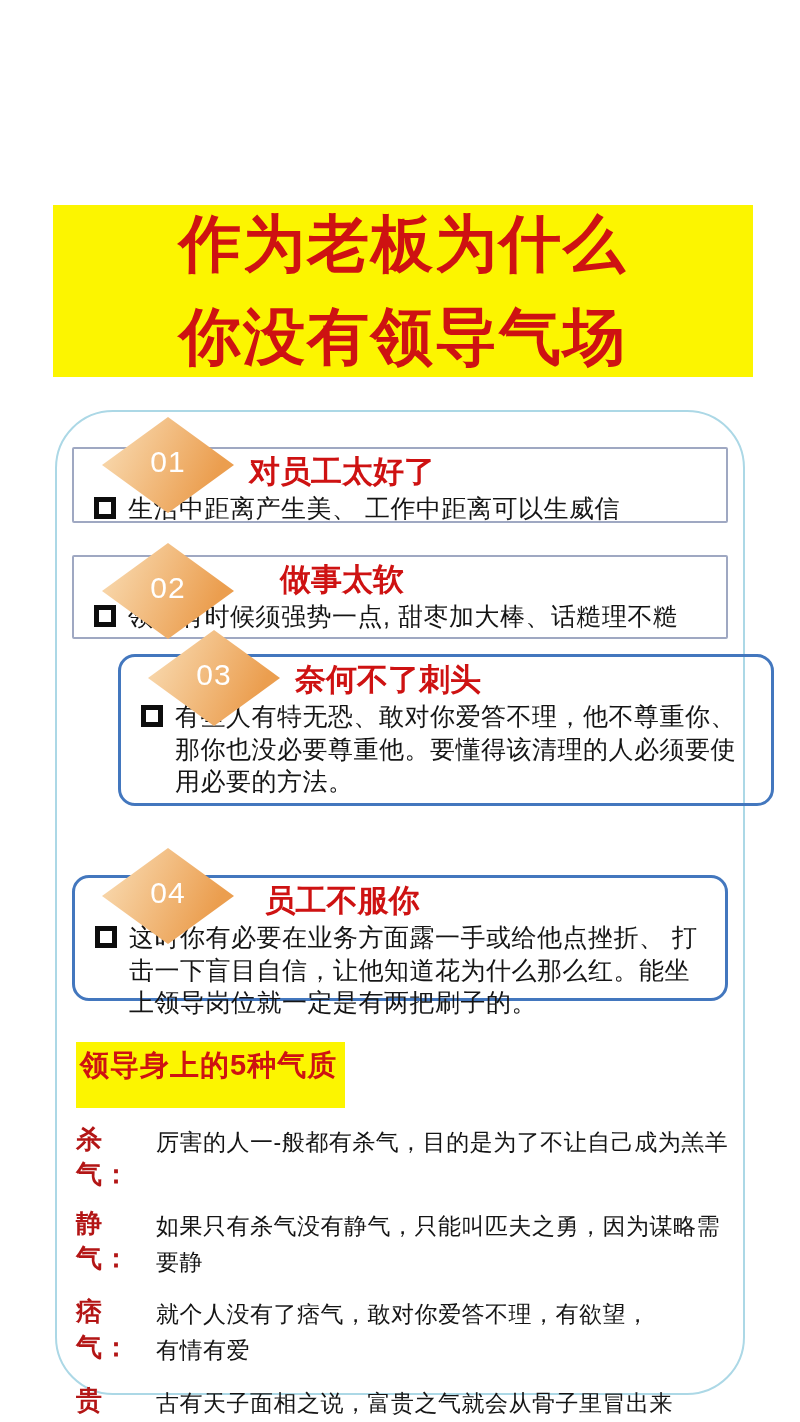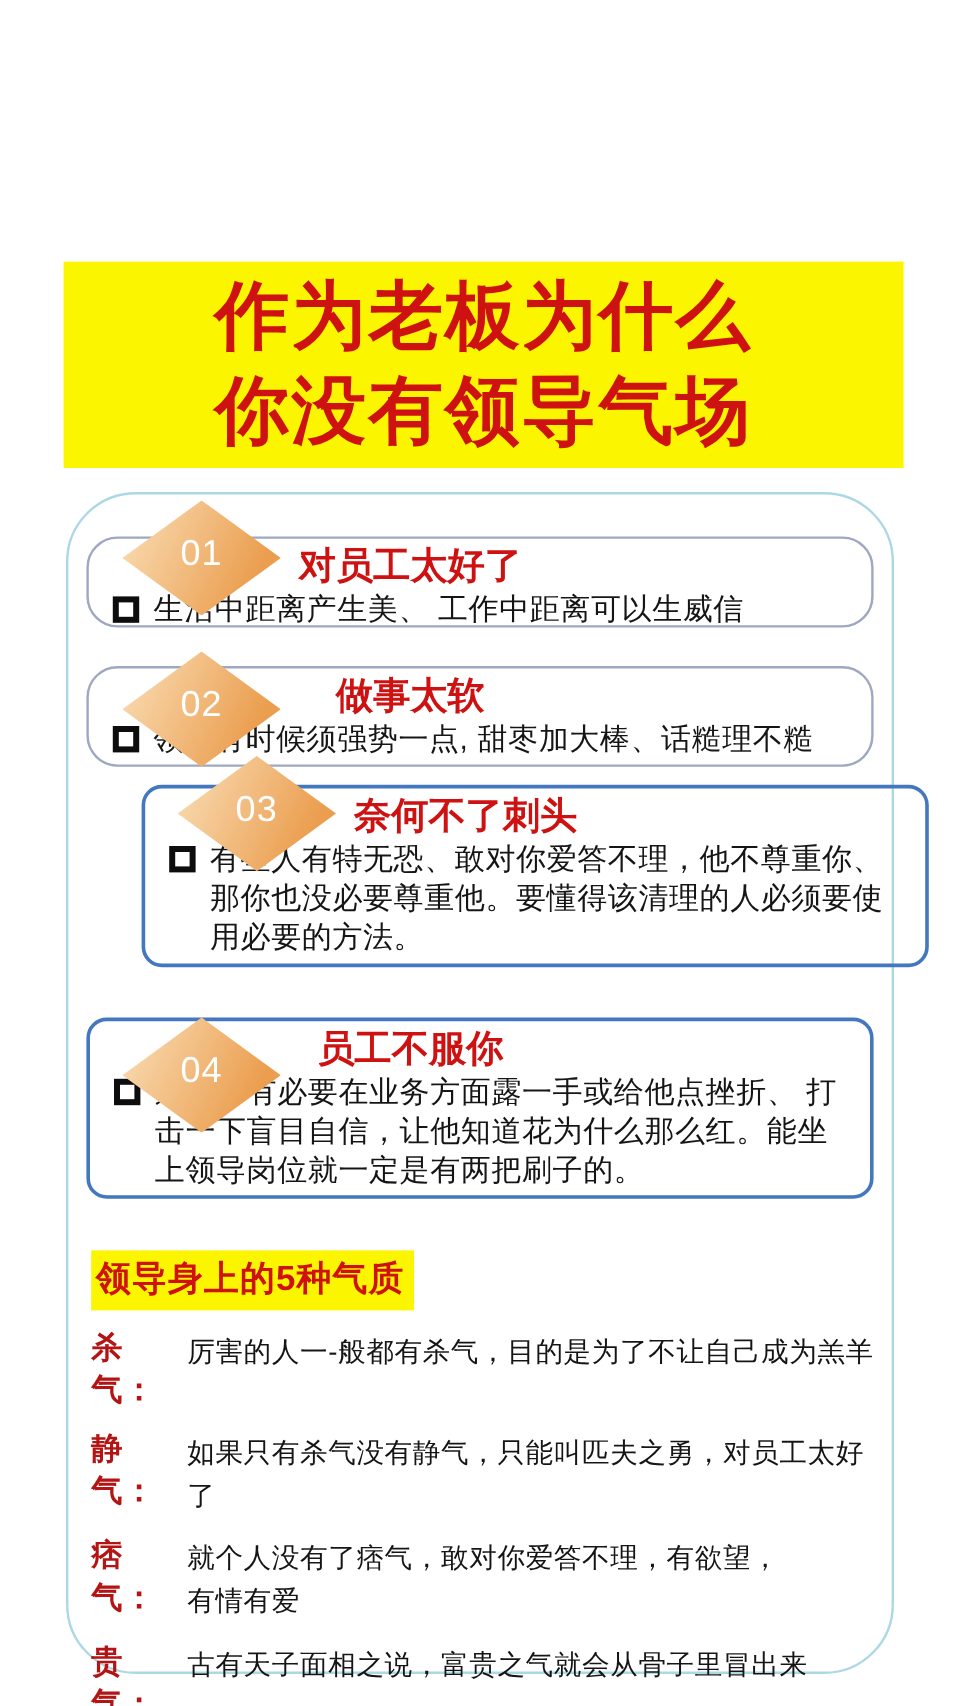--- a/index.html
+++ b/index.html
@@ -13,23 +13,23 @@
     --c-diamond-dark:#EB9E4F;
     --c-text:#151515;
   }
   html,body{margin:0;padding:0;background:#fff;}
   .page{
     position:relative;width:800px;height:1422px;background:#ffffff;
     font-family:"Liberation Sans","DejaVu Sans",sans-serif;overflow:hidden;
   }
   
   .banner{
-    position:absolute;left:53px;top:218px;width:700px;height:172px;
+    position:absolute;left:53px;top:205px;width:700px;height:172px;
     background:var(--c-yellow);
-    display:flex;flex-direction:column;align-items:center;justify-content:center;
+    display:flex;flex-direction:column;align-items:center;justify-content:space-between;
   }
   .banner-line{
     font-size:62px;font-weight:900;color:var(--c-red);
     line-height:1.27;letter-spacing:2px;white-space:nowrap;
   }
   
   .outer{
     position:absolute;left:55px;top:410px;width:690px;height:985px;
     border:2px solid var(--c-outer-border);border-radius:58px;box-sizing:border-box;
   }
@@ -38,27 +38,27 @@
   .s1{top:417px;} .s2{top:543px;} .s3{top:630px;margin-left:46px;} .s4{top:848px;}
   .diamond{
     position:absolute;left:30px;top:0;width:132px;height:96px;z-index:2;
     clip-path:polygon(50% 0,100% 50%,50% 100%,0 50%);
     background:linear-gradient(115deg,var(--c-diamond-light) 15%,var(--c-diamond-dark) 80%);
     display:flex;align-items:center;justify-content:center;
   }
   .diamond-num{color:#ffffff;font-size:30px;letter-spacing:1px;margin-top:-6px;}
   .sec-box{
     position:relative;z-index:1;box-sizing:border-box;background:transparent;
-    border:2px solid var(--c-box-border-soft);border-radius:26px;padding-top:3px;
+    border:2px solid var(--c-box-border-soft);border-radius:2px;padding-top:3px;
   }
   .s1 .sec-box{margin-top:30px;height:76px;}
   .s2 .sec-box{margin-top:12px;height:84px;}
   .s3 .sec-box,.s4 .sec-box{border:3px solid var(--c-box-border-blue);border-radius:17px;}
   .s3 .sec-box{margin-top:24px;height:152px;}
-  .s4 .sec-box{height:151px;}
+  .s4 .sec-box{margin-top:27px;height:126px;}
   .sec-title{
     font-size:31px;font-weight:bold;color:var(--c-red);
     text-align:center;padding-right:116px;line-height:1.2;margin-top:1px;
   }
   .sec-body{
     display:flex;align-items:flex-start;gap:12px;
     padding:2px 22px 6px 20px;
   }
   .s4 .sec-body{line-height:1.25;}
   .cb{
@@ -66,21 +66,21 @@
     border:5px solid #0d0d0d;background:#fff;margin-top:5px;
   }
   .sec-text{
     flex:1;font-size:25px;color:var(--c-text);line-height:1.3;
     letter-spacing:0.5px;
   }
   
   .qualities{position:absolute;left:76px;top:1042px;width:664px;}
   .q-heading{
     display:inline-block;background:var(--c-yellow);color:var(--c-red);
-    font-size:29px;font-weight:bold;padding:4px 8px 6px 4px;letter-spacing:1px;
+    font-size:29px;font-weight:bold;padding:4px 8px 22px 4px;letter-spacing:1px;
   }
   .q-item{display:flex;margin-top:14px;}
   .q-label{
     flex:none;width:80px;font-size:26px;font-weight:bold;
     color:var(--c-label-red);line-height:1.35;letter-spacing:1px;
   }
   .q-text{
     flex:1;font-size:23px;color:var(--c-text);line-height:1.55;padding-top:3px;
     letter-spacing:0.5px;
   }
@@ -155,21 +155,21 @@
     <div class="q-item">
       <div class="q-label">杀气：</div>
       <div class="q-text">
         <div>厉害的人一-般都有杀气，目的是为了不让自己成为羔羊</div>
       </div>
     </div>
 
     <div class="q-item">
       <div class="q-label">静气：</div>
       <div class="q-text">
-        <div>如果只有杀气没有静气，只能叫匹夫之勇，对员工太好了</div>
+        <div>如果只有杀气没有静气，只能叫匹夫之勇，因为谋略需要静</div>
       </div>
     </div>
 
     <div class="q-item">
       <div class="q-label">痞气：</div>
       <div class="q-text">
         <div>就个人没有了痞气，敢对你爱答不理，有欲望，</div>
         <div>有情有爱</div>
       </div>
     </div>

